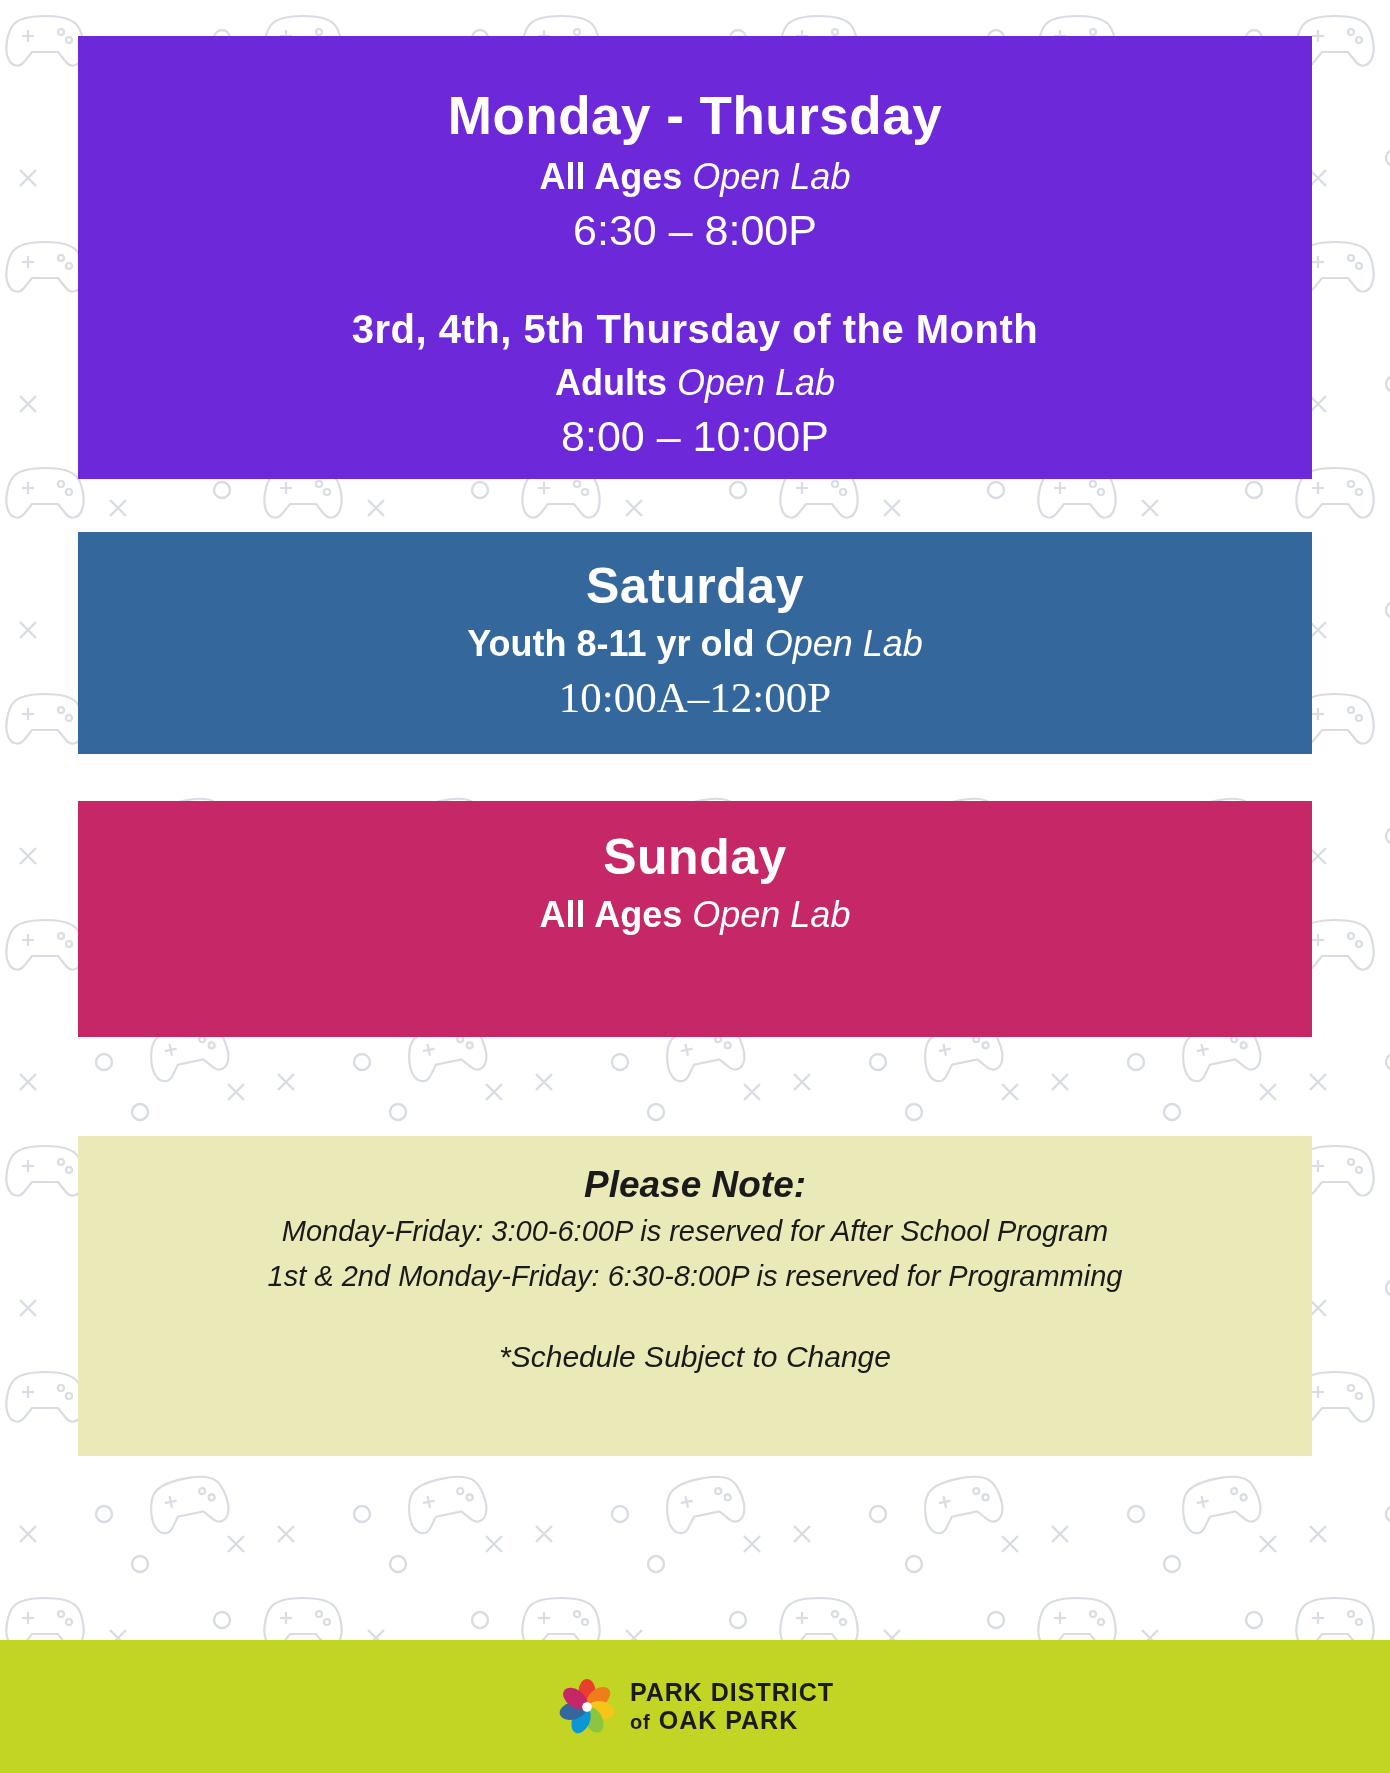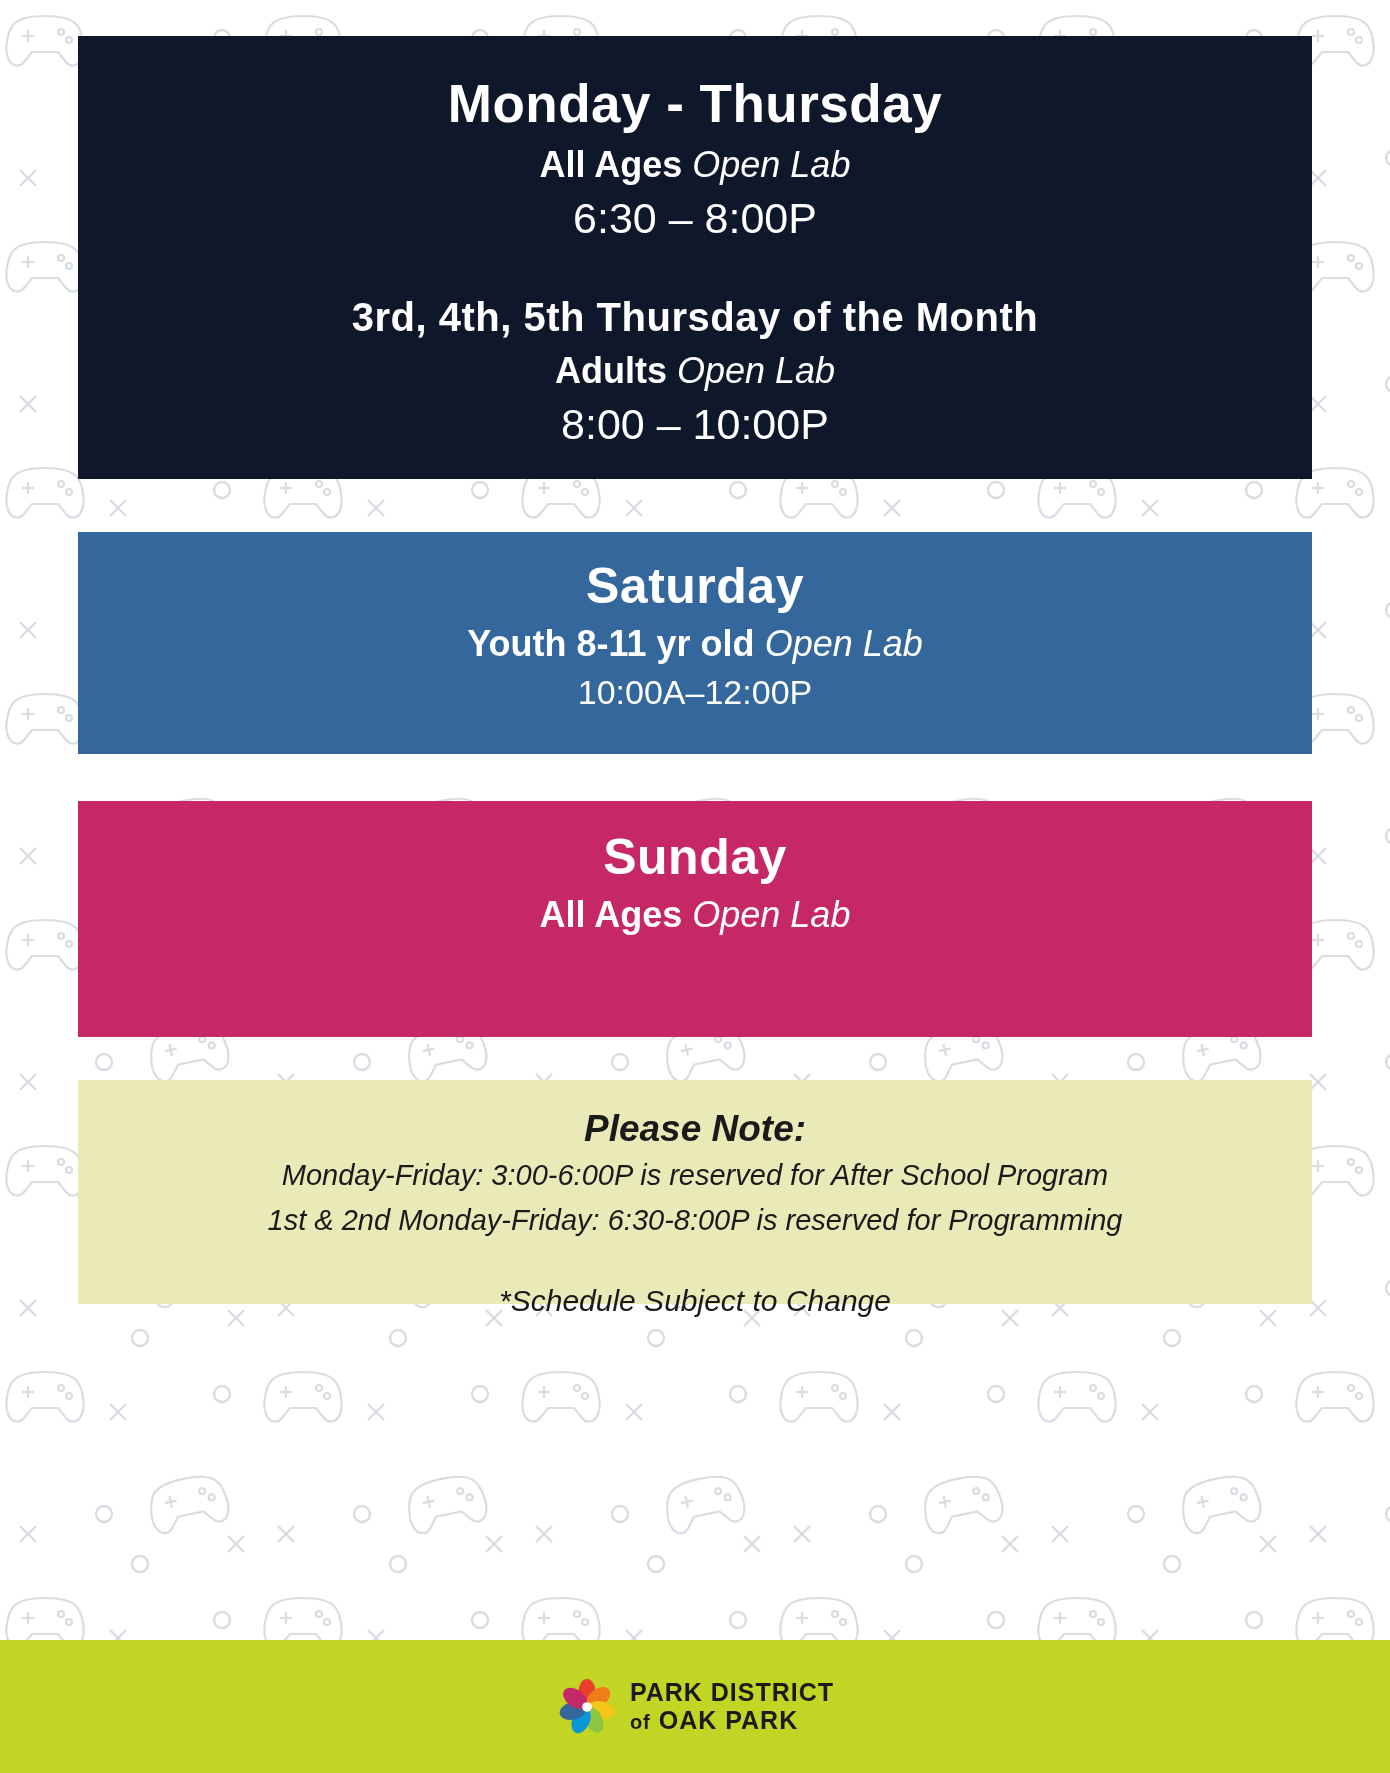--- a/index.html
+++ b/index.html
@@ -55,55 +55,55 @@
   .panel .aud .i { font-style: italic; font-weight: normal; }
   .panel .time {
     font-weight: normal;
     line-height: 1.2;
   }
 
   
   #panel-weekday {
     top: 36px;
     height: 443px;
-    background: #0f172a;
-    padding-top: 40px;
+    background: #6d28d9;
+    padding-top: 52px;
   }
   #panel-weekday .day { font-size: 53px; }
   #panel-weekday .aud { font-size: 36px; margin-top: 10px; }
   #panel-weekday .time { font-size: 43px; margin-top: 6px; }
   #panel-weekday .block2 { margin-top: 52px; }
   #panel-weekday .block2 .day { font-size: 40px; }
 
   
   #panel-saturday {
     top: 532px;
     height: 222px;
     background: #34679c;
     padding-top: 28px;
   }
   #panel-saturday .day { font-size: 50px; }
   #panel-saturday .aud { font-size: 36px; margin-top: 8px; }
-  #panel-saturday .time { font-size: 34px; margin-top: 6px; }
+  #panel-saturday .time { font-size: 43px; margin-top: 6px; font-family: Liberation Serif, serif; }
 
   
   #panel-sunday {
     top: 801px;
     height: 236px;
     background: #c52767;
     padding-top: 30px;
   }
   #panel-sunday .day { font-size: 50px; }
   #panel-sunday .aud { font-size: 36px; margin-top: 8px; }
   #panel-sunday .time { font-size: 43px; margin-top: 8px; }
 
   
   #panel-note {
-    top: 1080px;
-    height: 224px;
+    top: 1136px;
+    height: 320px;
     background: #eaeab9;
     color: #1a1a1a;
     padding-top: 28px;
     font-style: italic;
   }
   #panel-note .note-title {
     font-size: 37px;
     font-weight: bold;
     font-style: italic;
   }

